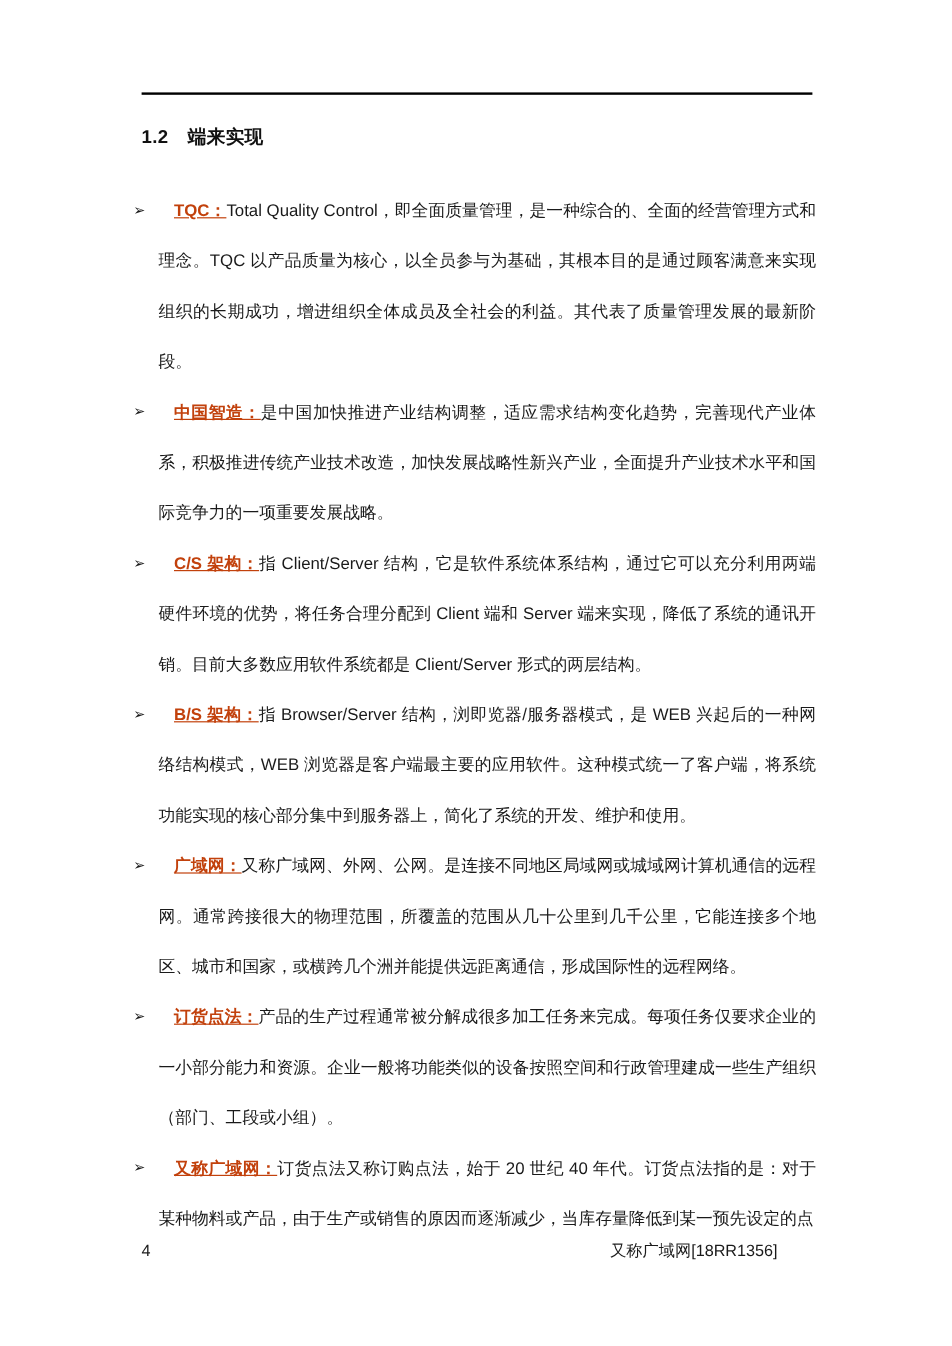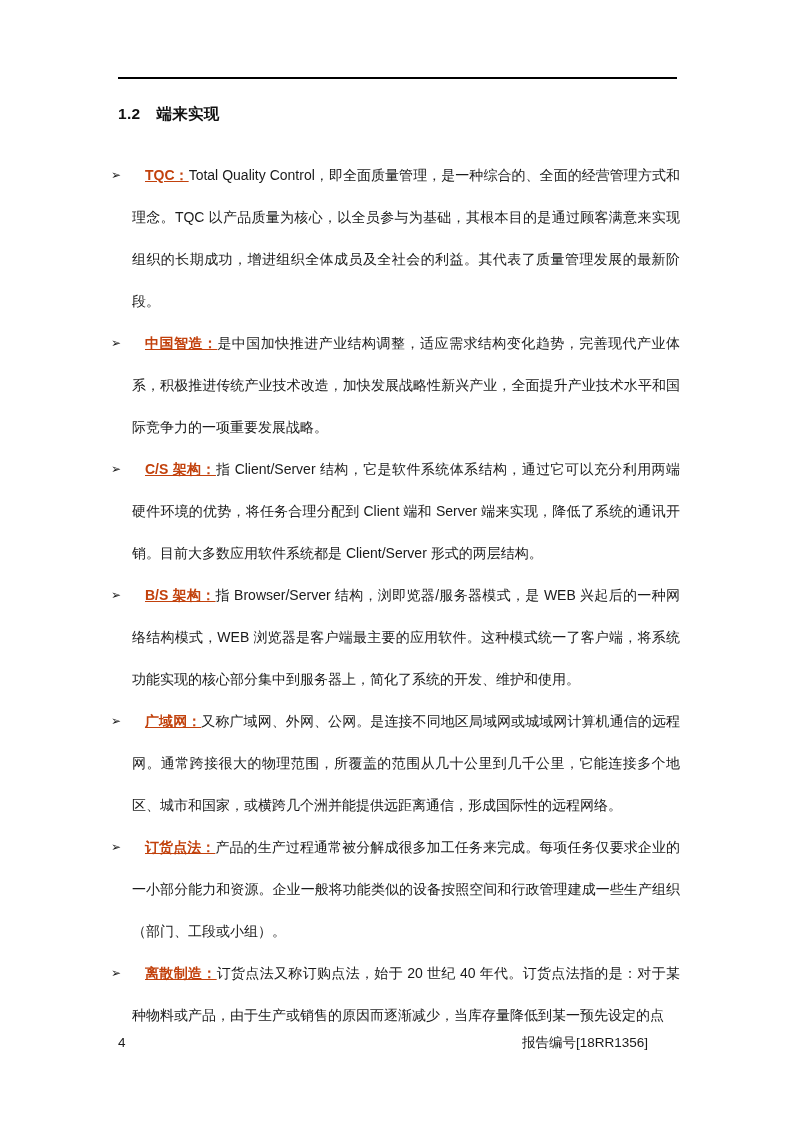--- a/index.html
+++ b/index.html
@@ -105,21 +105,21 @@
 
     <div class="item">
       <span class="marker">➢</span><b class="term">广域网：</b><span>又称广域网、外网、公网。是连接不同地区局域网或城域网计算机通信的远程网。通常跨接很大的物理范围，所覆盖的范围从几十公里到几千公里，它能连接多个地区、城市和国家，或横跨几个洲并能提供远距离通信，形成国际性的远程网络。</span>
     </div>
 
     <div class="item">
       <span class="marker">➢</span><b class="term">订货点法：</b><span>产品的生产过程通常被分解成很多加工任务来完成。每项任务仅要求企业的一小部分能力和资源。企业一般将功能类似的设备按照空间和行政管理建成一些生产组织（部门、工段或小组）。</span>
     </div>
 
     <div class="item">
-      <span class="marker">➢</span><b class="term">离散制造：</b><span>订货点法又称订购点法，始于 20 世纪 40 年代。订货点法指的是：对于某种物料或产品，由于生产或销售的原因而逐渐减少，当库存量降低到某一预先设定的点</span>
+      <span class="marker">➢</span><b class="term">又称广域网：</b><span>订货点法又称订购点法，始于 20 世纪 40 年代。订货点法指的是：对于某种物料或产品，由于生产或销售的原因而逐渐减少，当库存量降低到某一预先设定的点</span>
     </div>
 
   </div>
 
   <div class="footer-pageno">4</div>
-  <div class="footer-report">报告编号[18RR1356]</div>
+  <div class="footer-report">又称广域网[18RR1356]</div>
 
 </div>
 
 </body></html>

